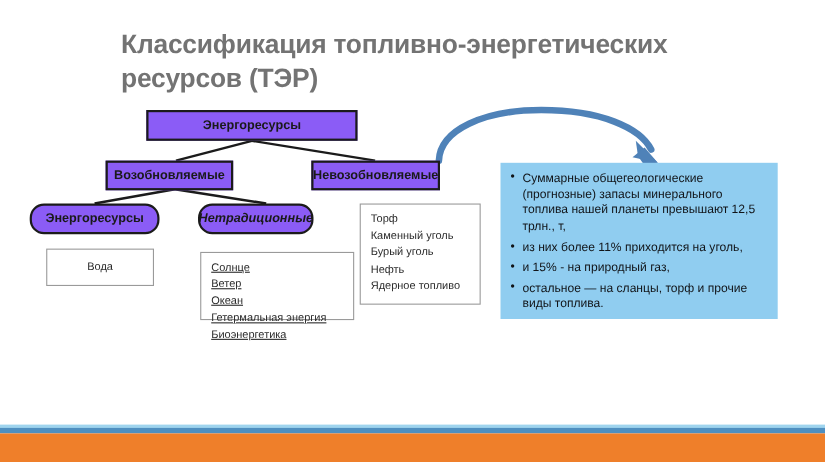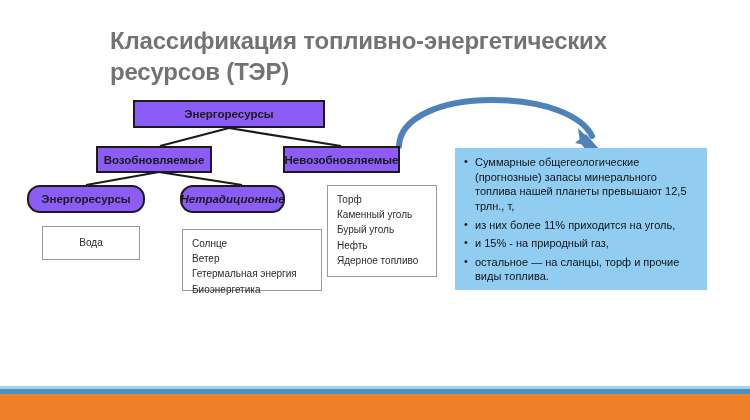--- a/index.html
+++ b/index.html
@@ -172,23 +172,24 @@
     <span>Энергоресурсы</span>
   </div>
   <div class="node rounded" style="left:180px; top:185px; width:105px; height:28px;font-style:italic;">
     <span>Нетрадиционные</span>
   </div>
 
   <div class="listbox center" style="left:42px; top:226px; width:98px; height:34px;">
     <span class="row">Вода</span>
   </div>
 
-  <div class="listbox" style="left:182px; top:229px; width:140px; height:62px;">
+  <div class="listbox" style="left:182px; top:229px; width:140px; height:62px;text-decoration:underline;">
     <div class="row">Солнце</div>
     <div class="row">Ветер</div>
+    <div class="row">Океан</div>
     <div class="row">Гетермальная энергия</div>
     <div class="row">Биоэнергетика</div>
   </div>
 
   <div class="listbox" style="left:327px; top:185px; width:110px; height:92px;">
     <div class="row">Торф</div>
     <div class="row">Каменный уголь</div>
     <div class="row">Бурый уголь</div>
     <div class="row">Нефть</div>
     <div class="row">Ядерное топливо</div>

